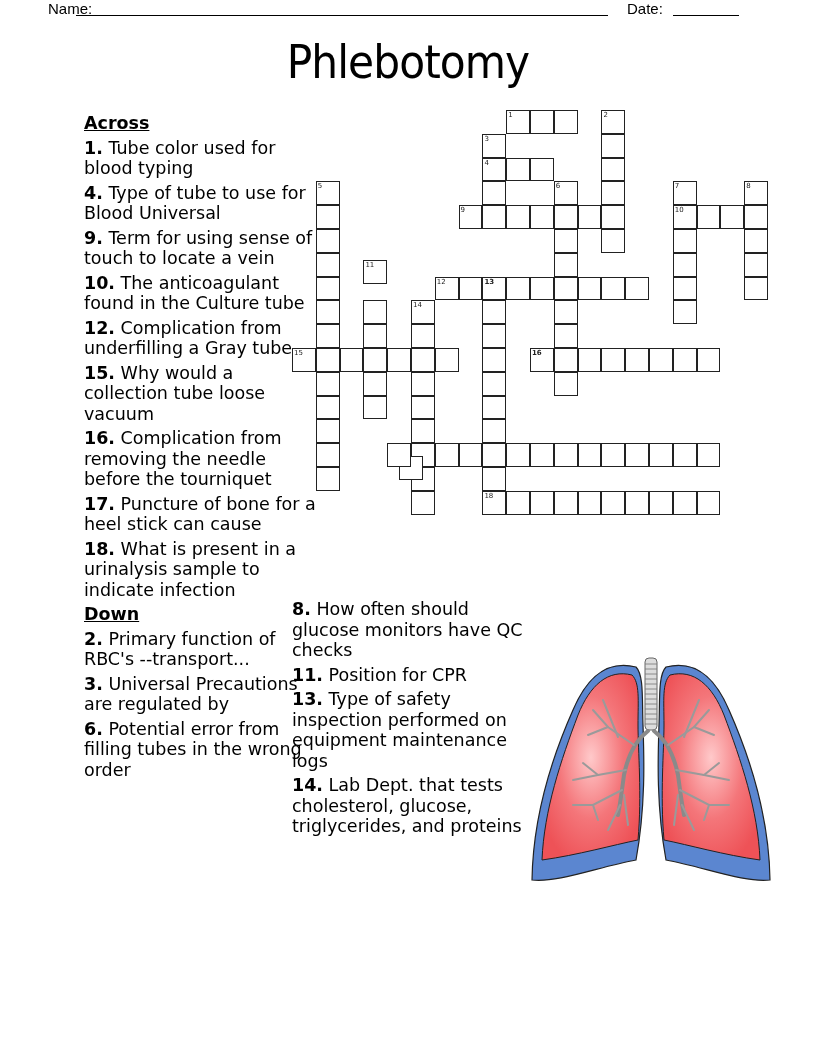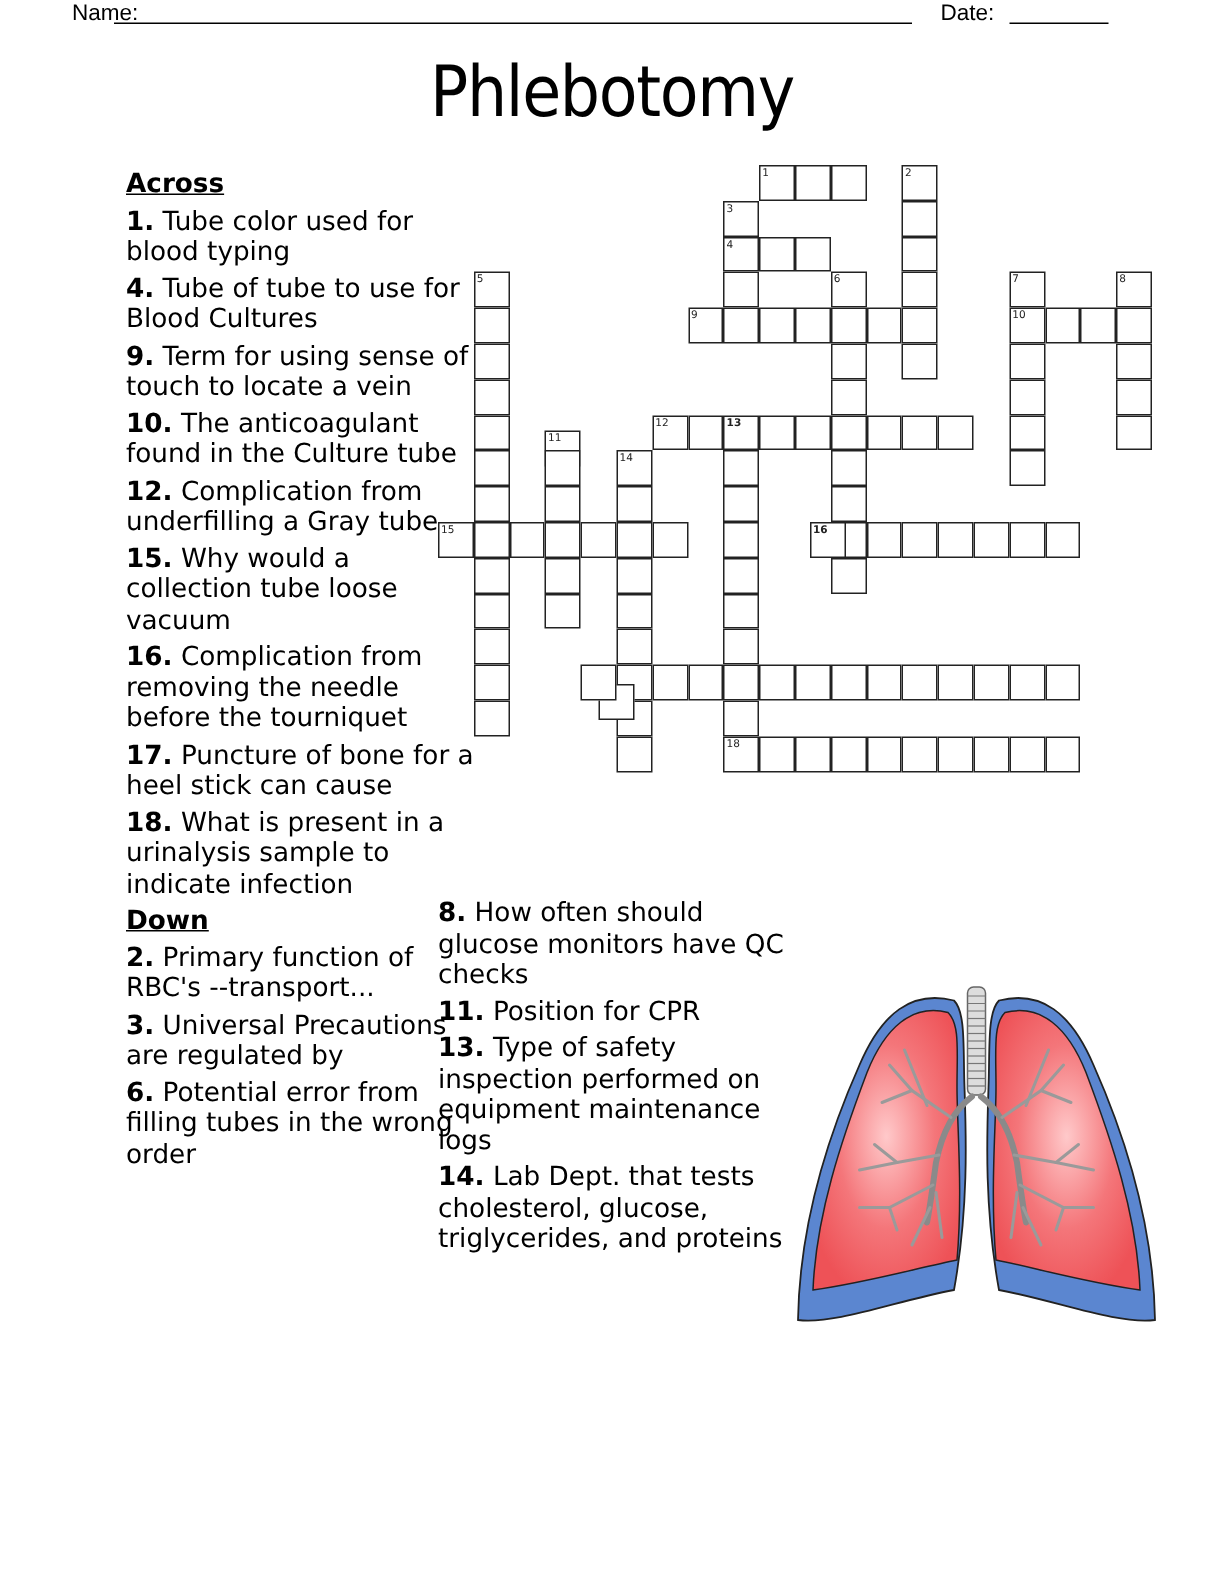--- a/index.html
+++ b/index.html
@@ -104,21 +104,21 @@
     <div class="cell" style="left: 452.2px; top: 142.8px;"></div>
     <div class="cell" style="left: 452.2px; top: 166.6px;"></div>
     <div class="cell" style="left: 166.6px; top: 95.2px;">
       <span class="num">9</span>
     </div>
     <div class="cell" style="left: 214.2px; top: 95.2px;"></div>
     <div class="cell" style="left: 238px; top: 95.2px;"></div>
     <div class="cell" style="left: 285.6px; top: 95.2px;"></div>
     <div class="cell" style="left: 404.6px; top: 95.2px;"></div>
     <div class="cell" style="left: 428.4px; top: 95.2px;"></div>
-    <div class="cell" style="left: 71.4px; top: 177px; text-decoration: underline;">
+    <div class="cell" style="left: 71.4px; top: 150px; text-decoration: underline;">
       <span class="num">11</span>
     </div>
     <div class="cell" style="left: 71.4px; top: 190.4px;"></div>
     <div class="cell" style="left: 71.4px; top: 214.2px;"></div>
     <div class="cell" style="left: 71.4px; top: 238px;"></div>
     <div class="cell" style="left: 71.4px; top: 261.8px;"></div>
     <div class="cell" style="left: 71.4px; top: 285.6px;"></div>
     <div class="cell" style="left: 142.8px; top: 166.6px;">
       <span class="num">12</span>
     </div>
@@ -152,21 +152,21 @@
     <div class="cell" style="left: 119px; top: 309.4px;"></div>
     <div class="cell" style="left: 119px; top: 333.2px;"></div>
     <div class="cell" style="left: 119px; top: 357px;"></div>
     <div class="cell" style="left: 119px; top: 380.8px;"></div>
     <div class="cell" style="left: 0px; top: 238px;">
       <span class="num">15</span>
     </div>
     <div class="cell" style="left: 47.6px; top: 238px;"></div>
     <div class="cell" style="left: 95.2px; top: 238px;"></div>
     <div class="cell" style="left: 142.8px; top: 238px;"></div>
-    <div class="cell" style="left: 248px; top: 238px; font-weight: bold;">
+    <div class="cell" style="left: 238px; top: 238px; font-weight: bold;">
       <span class="num">16</span>
     </div>
     <div class="cell" style="left: 285.6px; top: 238px;"></div>
     <div class="cell" style="left: 309.4px; top: 238px;"></div>
     <div class="cell" style="left: 333.2px; top: 238px;"></div>
     <div class="cell" style="left: 357px; top: 238px;"></div>
     <div class="cell" style="left: 380.8px; top: 238px;"></div>
     <div class="cell" style="left: 404.6px; top: 238px;"></div>
     <div class="cell" style="left: 71.4px; top: 346px; margin-left: 36px;">
       <span class="num">17</span>
@@ -190,21 +190,21 @@
     <div class="cell" style="left: 309.4px; top: 380.8px;"></div>
     <div class="cell" style="left: 333.2px; top: 380.8px;"></div>
     <div class="cell" style="left: 357px; top: 380.8px;"></div>
     <div class="cell" style="left: 380.8px; top: 380.8px;"></div>
     <div class="cell" style="left: 404.6px; top: 380.8px;"></div>
   </div>
 
 <div class="clues-col clues-left">
   <span class="heading">Across</span>
   <div class="clue"><b>1.</b> <span>Tube color used for blood typing</span></div>
-  <div class="clue"><b>4.</b> <span>Tube of tube to use for Blood Cultures</span></div>
+  <div class="clue"><b>4.</b> <span>Type of tube to use for Blood Universal</span></div>
   <div class="clue"><b>9.</b> <span>Term for using sense of touch to locate a vein</span></div>
   <div class="clue"><b>10.</b> <span>The anticoagulant found in the Culture tube</span></div>
   <div class="clue"><b>12.</b> <span>Complication from underfilling a Gray tube</span></div>
   <div class="clue"><b>15.</b> <span>Why would a collection tube loose vacuum</span></div>
   <div class="clue"><b>16.</b> <span>Complication from removing the needle before the tourniquet</span></div>
   <div class="clue"><b>17.</b> <span>Puncture of bone for a heel stick can cause</span></div>
   <div class="clue"><b>18.</b> <span>What is present in a urinalysis sample to indicate infection</span></div>
   <span class="heading">Down</span>
   <div class="clue"><b>2.</b> <span>Primary function of RBC's --transport...</span></div>
   <div class="clue"><b>3.</b> <span>Universal Precautions are regulated by</span></div>

